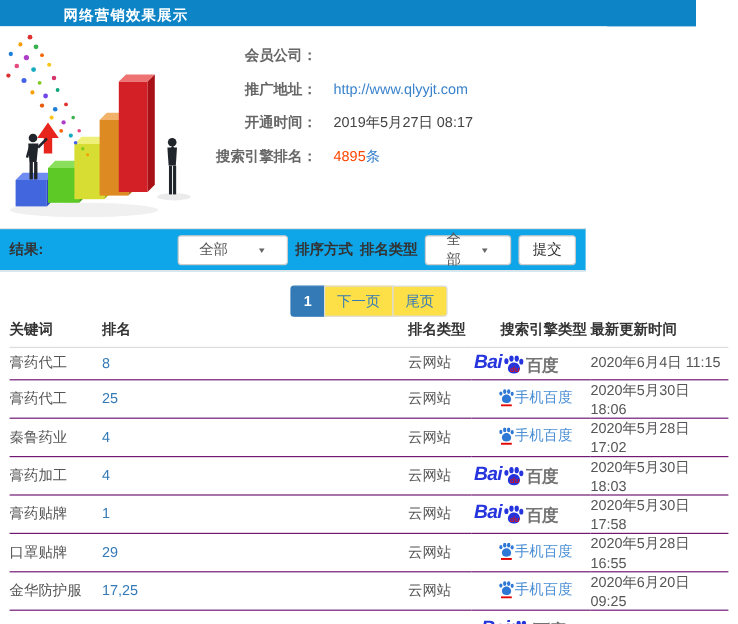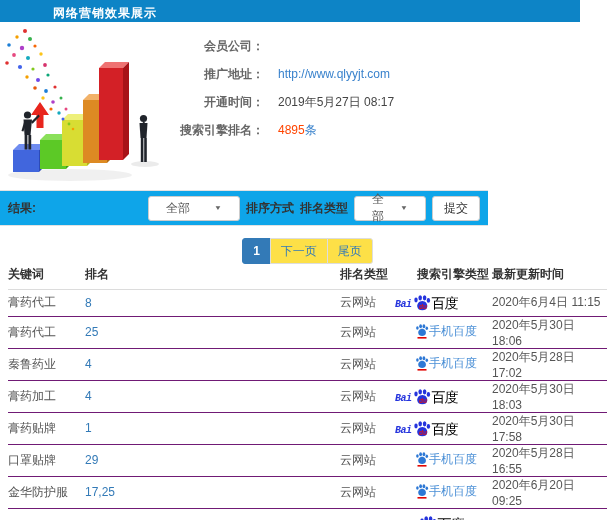--- a/index.html
+++ b/index.html
@@ -47,22 +47,22 @@
   .kw-table col.c3 { width:53px; } .kw-table col.c4 { width:99px; }
   .kw-table col.c5 { width:115px; }
   .kw-table th { text-align:left; font-weight:bold; color:#333; height:29px; border-bottom:1px solid #dcdcdc; font-size:12px; vertical-align:middle; }
   .kw-table th.h-eng { padding-left:24px; }
   .kw-table td { height:27px; border-bottom:1px solid #701a75; vertical-align:middle; font-size:12px; color:#555; }
   .rank-link { color:#337ab7; text-decoration:none; cursor:pointer; }
   .c-eng { position:relative; }
 
   
   .engine-full { display:inline-flex; align-items:flex-end; position:relative; left:2px; line-height:1; }
-  .engine-full .bai { color:#2534dd; font-weight:bold; font-style:italic; font-size:10px; letter-spacing:-.5px;font-family:Liberation Mono, monospace; }
-  .engine-full .bdu { color:#000000; font-weight:normal; font-size:14px; letter-spacing:-1px; }
+  .engine-full .bai { color:#2534dd; font-weight:bold; font-style:italic; font-size:16px; letter-spacing:-.5px; }
+  .engine-full .bdu { color:#737373; font-weight:bold; font-size:14px; letter-spacing:-1px; }
   .engine-full svg { margin:0 1px -1px 1px; }
   
   .engine-mobile { display:inline-flex; align-items:center; position:relative; left:22px; }
   .engine-mobile i { font-style:normal; color:#4a8fd6; margin-left:0; }
 
   .partial { position:absolute; left:401px; top:516px; }
 </style>
 </head>
 <body>
 

